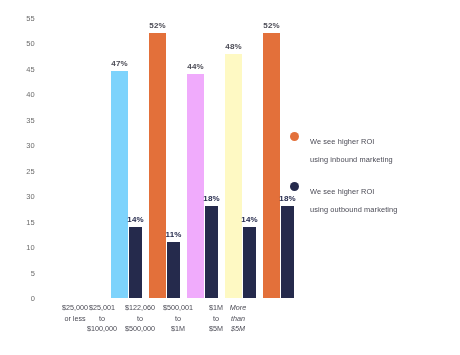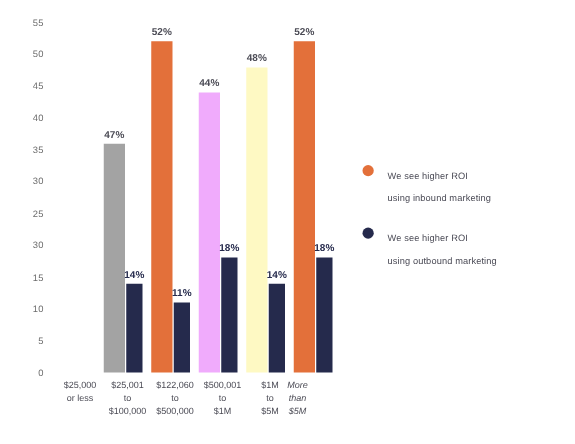--- a/index.html
+++ b/index.html
@@ -44,20 +44,21 @@
     color: #6b6b6b;
     letter-spacing: 0.2px;
     white-space: nowrap;
     margin-left: 12px;
   }
   
   .group {
     position: absolute;
     bottom: 0;
     height: 100%;
+    margin-left: 28px;
   }
   .bar {
     position: absolute;
     bottom: 0;
   }
   .bar.inbound  { background: #e3703a; }
   .bar.outbound { background: #252a4c; }
   .bar-label {
     position: absolute;
     bottom: 100%;
@@ -125,21 +126,21 @@
       <div class="ytick" style="top: 127.273px;">30</div>
       <div class="ytick" style="top: 101.818px;">35</div>
       <div class="ytick" style="top: 76.3636px;">40</div>
       <div class="ytick" style="top: 50.9091px;">45</div>
       <div class="ytick" style="top: 25.4545px;">50</div>
       <div class="ytick" style="top: 0px;">55</div>
     </div>
 
   <div id="plot">
       <div class="group" style="left: 38px; width: 38px;">
-        <div class="bar inbound" style="left: 0px; width: 17px; height: 183px; background: #a3a3a3;">
+        <div class="bar inbound" style="left: 0px; width: 17px; height: 227px; background: #7dd3fc;">
           <div class="bar-label">47%</div>
         </div>
         <div class="bar outbound" style="left: 18px; width: 13px; height: 71.2727px; background: rgb(37, 42, 76);">
           <div class="bar-label">14%</div>
         </div>
       </div>
       <div class="group" style="left: 76px; width: 38px;">
         <div class="bar inbound" style="left: 0px; width: 17px; height: 264.727px; background: rgb(227, 112, 58);">
           <div class="bar-label">52%</div>
         </div>
@@ -173,21 +174,21 @@
       </div>
     </div>
 
   <div id="legend">
       <div class="legend-row"><span class="legend-dot" style="background: rgb(227, 112, 58);"></span><span class="legend-text">We see higher ROI
 using inbound marketing</span></div>
       <div class="legend-row"><span class="legend-dot" style="background: rgb(37, 42, 76);"></span><span class="legend-text">We see higher ROI
 using outbound marketing</span></div>
     </div>
 
-<div class="catlabel" style="left: 38px; width: 52px;">$25,000
+<div class="catlabel" style="left: 49px; width: 52px;">$25,000
 or less</div>
     <div class="catlabel" style="left: 76px; width: 52px;">$25,001
 to
 $100,000</div>
     <div class="catlabel" style="left: 114px; width: 52px;">$122,060
 to
 $500,000</div>
     <div class="catlabel" style="left: 152px; width: 52px;">$500,001
 to
 $1M</div>

